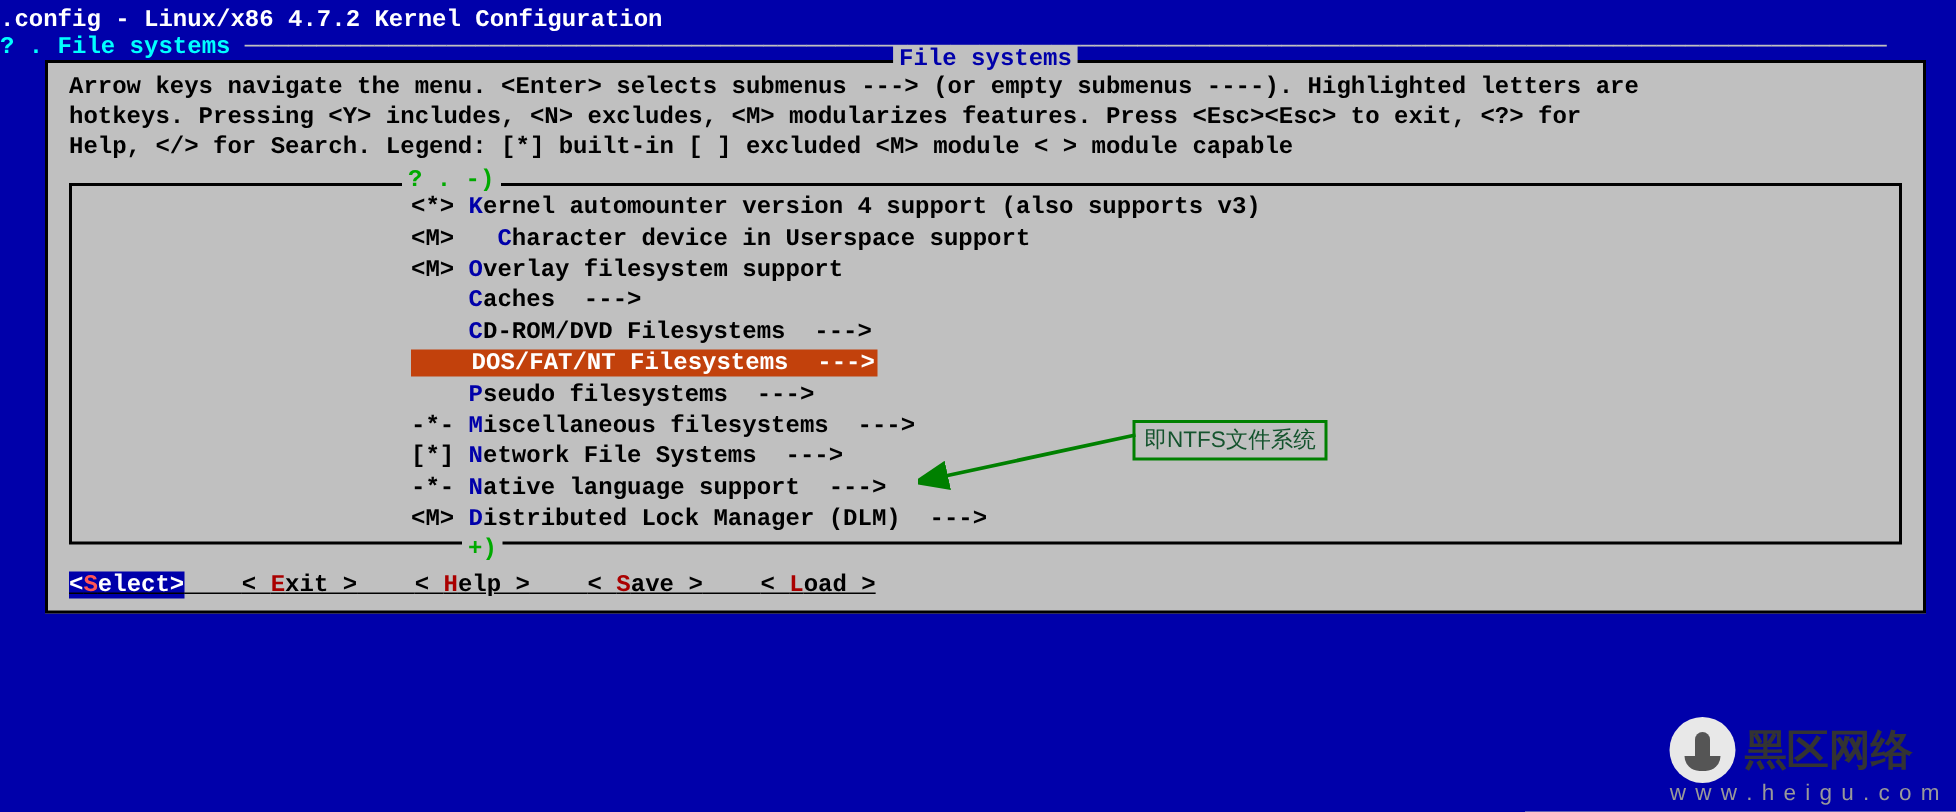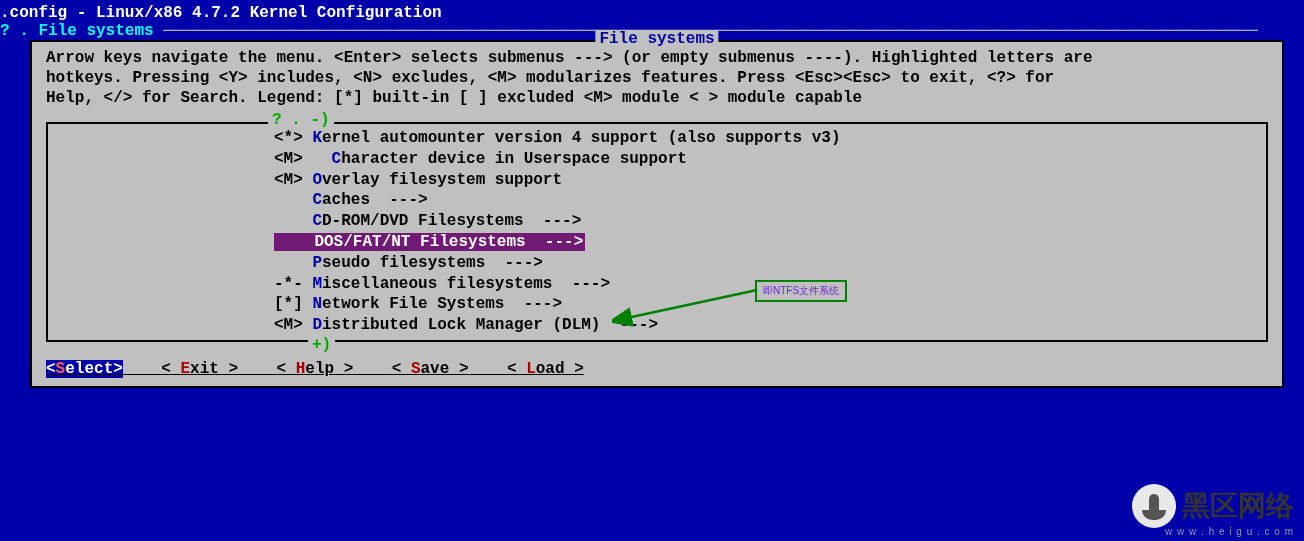--- a/index.html
+++ b/index.html
@@ -77,46 +77,46 @@
     white-space: pre;
     color: #000000;
     line-height: 1.3;
     padding-left: 220px;
   }
   .menu-line .hot {
     color: #0000aa;
     font-weight: bold;
   }
   .sel-wrap {
-    background: #701a75;
+    background: #c2410c;
     color: #ffffff;
     padding: 0 2px;
   }
   .button-bar {
     text-align: left;
     margin-top: 18px;
     white-space: pre;
     text-decoration: underline;
   }
   .btn-sel {
     background: #0000aa;
     color: #ffffff;
   }
   .btn-sel .bhot { color: #ff5555; }
   .btn { color: #000000; }
   .btn .bhot { color: #aa0000; }
   .annotation {
     position: absolute;
     border: 2px solid #008000;
-    color: #6d28d9;
+    color: #14532d;
     font-family: sans-serif;
     font-weight: normal;
     background: #c0c0c0;
     padding: 2px 6px;
-    font-size: 10px;
+    font-size: 15px;
   }
   .arrow-svg {
     position: absolute;
     pointer-events: none;
   }
   .watermark {
     position: absolute;
     right: 10px;
     bottom: 4px;
     font-family: sans-serif;
@@ -146,21 +146,21 @@
   .watermark-cap {
     position: absolute;
     width: 24px;
     height: 10px;
     background: #555;
     border-radius: 0 0 12px 12px;
     left: 10px;
     top: 26px;
   }
   .watermark-text1 { font-size: 28px; display: inline-block; vertical-align: middle; }
-  .watermark-text2 { font-size: 10px; color: #999; display: block; text-align: right; margin-top: -2px; font-weight: normal; letter-spacing: 1px;}
+  .watermark-text2 { font-size: 15px; color: #999; display: block; text-align: right; margin-top: -2px; font-weight: normal; letter-spacing: 1px;}
 </style>
 </head>
 <body>
 
 <div class="top-title">.config - Linux/x86 4.7.2 Kernel Configuration</div>
 <div>
   <span class="breadcrumb-line">? . File systems</span><span class="hline-seg"> ──────────────────────────────────────────────────────────────────────────────────────────────────────────────────</span>
 </div>
 
 <div class="main-box">
@@ -176,20 +176,21 @@
     <div id="menu-container">
         <div class="menu-line">&lt;*&gt; <span class="hot">K</span>ernel automounter version 4 support (also supports v3)</div>
         <div class="menu-line">&lt;M&gt;   <span class="hot">C</span>haracter device in Userspace support</div>
         <div class="menu-line">&lt;M&gt; <span class="hot">O</span>verlay filesystem support</div>
         <div class="menu-line">    <span class="hot">C</span>aches  ---&gt;</div>
         <div class="menu-line">    <span class="hot">C</span>D-ROM/DVD Filesystems  ---&gt;</div>
         <div class="menu-line"><span class="sel-wrap">    <span class="hot" style="color: rgb(255, 255, 255);">D</span>OS/FAT/NT Filesystems  ---&gt;</span></div>
         <div class="menu-line">    <span class="hot">P</span>seudo filesystems  ---&gt;</div>
         <div class="menu-line">-*- <span class="hot">M</span>iscellaneous filesystems  ---&gt;</div>
         <div class="menu-line">[*] <span class="hot">N</span>etwork File Systems  ---&gt;</div>
+        <div class="menu-line">-*- <span class="hot">N</span>ative language support  ---&gt;</div>
         <div class="menu-line">&lt;M&gt; <span class="hot">D</span>istributed Lock Manager (DLM)  ---&gt;</div>
       </div>
     <div class="menu-box-plus">+)</div>
   </div>
 
   <div class="button-bar"><span class="btn-sel"><span>&lt;</span><span class="bhot">S</span><span>elect&gt;</span></span><span>    </span><span class="btn"><span>&lt; </span><span class="bhot">E</span><span>xit &gt;</span></span><span>    </span><span class="btn"><span>&lt; </span><span class="bhot">H</span><span>elp &gt;</span></span><span>    </span><span class="btn"><span>&lt; </span><span class="bhot">S</span><span>ave &gt;</span></span><span>    </span><span class="btn"><span>&lt; </span><span class="bhot">L</span><span>oad &gt;</span></span></div>
 
   <div class="annotation" style="left:723px; top:238px;">即NTFS文件系统</div>
 
   <svg class="arrow-svg" style="left:580px; top:228px;" width="160" height="60">

